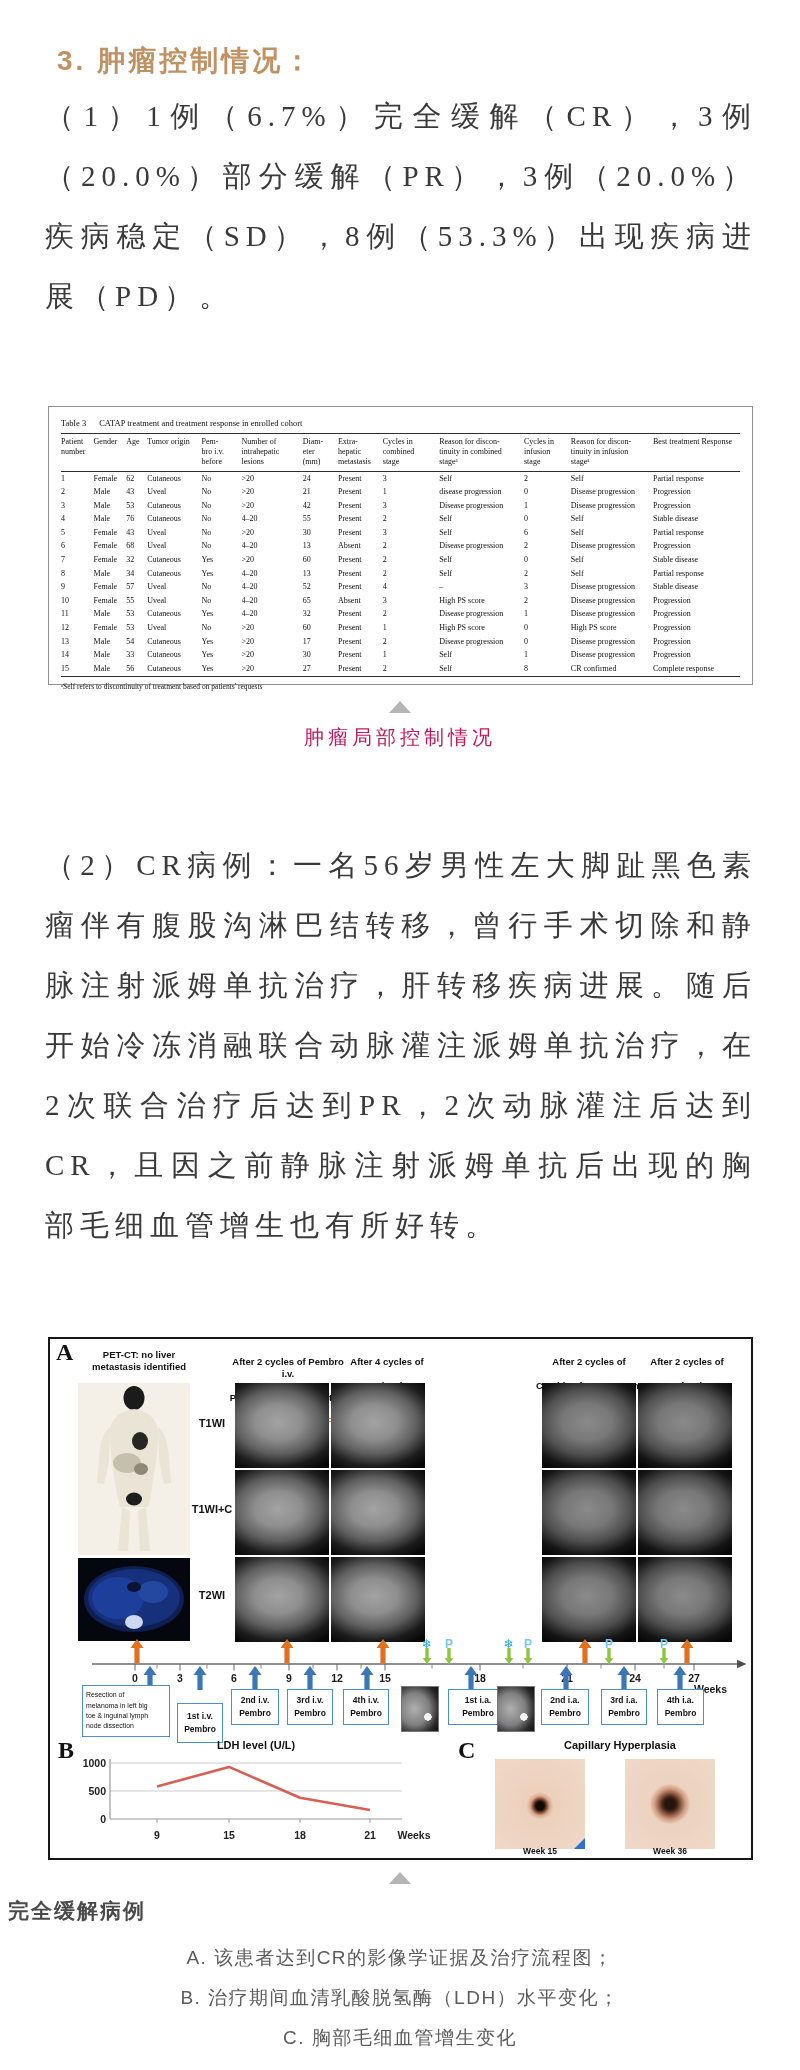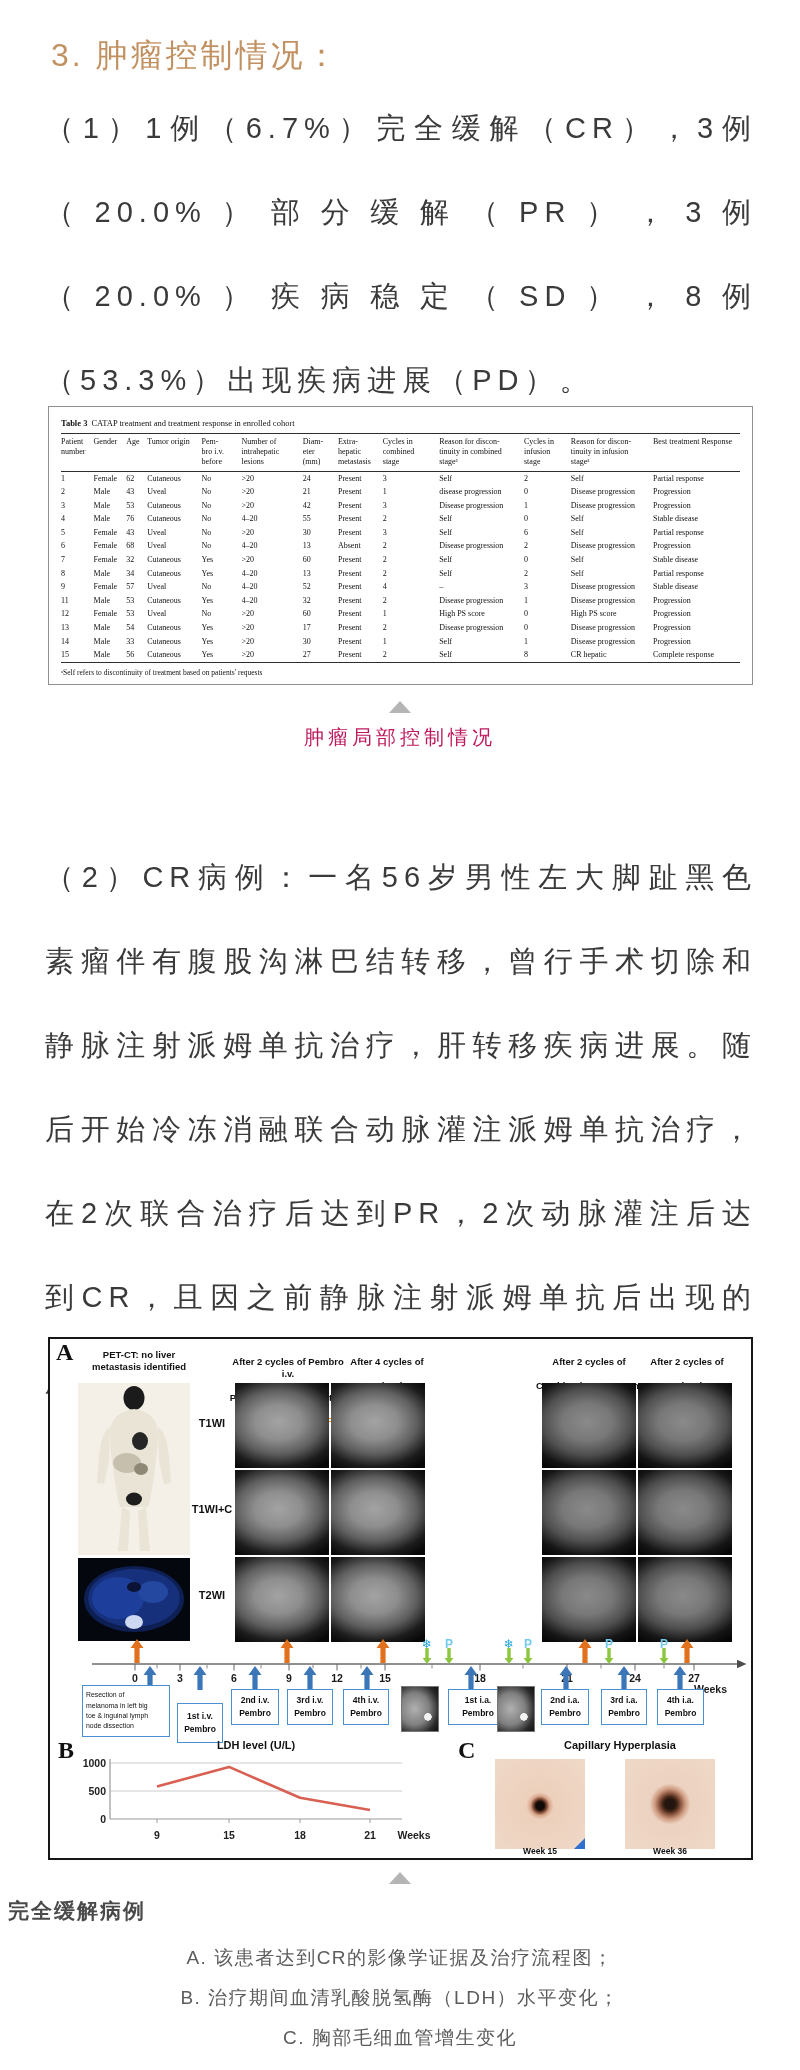--- a/index.html
+++ b/index.html
@@ -1,37 +1,37 @@
 <!DOCTYPE html>
 <html><head>
 <meta charset="utf-8">
 <style>
   html,body{margin:0;padding:0;background:#fff;}
   #page{position:relative;width:800px;height:2070px;background:#fff;overflow:hidden;
         font-family:"Liberation Sans",sans-serif;color:#333;}
   
-  .section-heading{position:absolute;left:45px;top:30px;margin:6px;font-size:32px;line-height:38px;
-        font-weight:normal;color:#c29162;letter-spacing:3px;}
-  .para{position:absolute;left:45px;width:712px;margin:0;font-size:29px;line-height:84px;
-        letter-spacing:6px;color:#3a3a3a;text-align:justify;}
+  .section-heading{position:absolute;left:45px;top:30px;margin:12px;font-size:28px;line-height:38px;
+        font-weight:bold;color:#c29162;letter-spacing:3px;}
+  .para{position:absolute;left:45px;width:712px;margin:0;font-size:29px;line-height:60px;
+        letter-spacing:6px;color:#3a3a3a;text-align:justify;font-family:Liberation Serif, serif;}
   #p1{top:86px;} #p2{top:835px;}
   .tri{position:absolute;left:389px;width:0;height:0;border-left:11px solid transparent;
         border-right:11px solid transparent;border-bottom:12px solid #b5b5b5;}
   #tri1{top:701px;} #tri2{top:1872px;}
   .figcap1{position:absolute;left:0;top:724px;width:800px;text-align:center;font-size:20px;
         color:#be185d;letter-spacing:4px;}
   .figcap-title{position:absolute;left:0;top:1896px;width:800px;text-align:left;font-size:21px;
         font-weight:bold;color:#4a4a4a;letter-spacing:2px;line-height:30px;margin-left:8px;}
   .figcap-line{position:absolute;left:0;width:800px;text-align:center;font-size:19px;color:#5c5c5c;
         letter-spacing:1.5px;height:40px;line-height:40px;}
   
   .tablefig{position:absolute;left:48px;top:406px;width:705px;height:279px;border:1px solid #8f8f8f;
         background:#fff;padding:11px 12px;box-sizing:border-box;}
   .tcap{font-family:"Liberation Serif",serif;font-size:8.5px;color:#111;margin-bottom:5px;}
-  .tcap .tl{font-weight:bold;margin-right:4px;}
+  .tcap .tl{font-weight:normal;margin-right:13px;}
   #t3{width:100%;border-collapse:collapse;table-layout:fixed;font-family:"Liberation Serif",serif;
         font-size:8px;color:#111;}
   #t3 th{font-weight:normal;text-align:left;vertical-align:top;padding:3px 2px 4px 0;
         border-top:1.5px solid #2e2e2e;border-bottom:1.5px solid #2e2e2e;white-space:pre-line;line-height:1.25;}
   #t3 td{padding:1.6px 2px 1.6px 0;line-height:1.3;white-space:nowrap;overflow:hidden;}
   #t3 tbody tr:last-child td{border-bottom:1.5px solid #2e2e2e;}
   .tfoot{font-family:"Liberation Serif",serif;font-size:7.5px;color:#111;margin-top:5px;}
   
   .bigfig{position:absolute;left:48px;top:1337px;width:705px;height:523px;border:2px solid #161616;
         background:#fff;box-sizing:border-box;}
@@ -258,20 +258,35 @@
             <td>4–20</td>
             <td>52</td>
             <td>Present</td>
             <td>4</td>
             <td>–</td>
             <td>3</td>
             <td>Disease progression</td>
             <td>Stable disease</td>
           </tr>
           <tr>
+            <td>10</td>
+            <td>Female</td>
+            <td>55</td>
+            <td>Uveal</td>
+            <td>No</td>
+            <td>4–20</td>
+            <td>65</td>
+            <td>Absent</td>
+            <td>3</td>
+            <td>High PS score</td>
+            <td>2</td>
+            <td>Disease progression</td>
+            <td>Progression</td>
+          </tr>
+          <tr>
             <td>11</td>
             <td>Male</td>
             <td>53</td>
             <td>Cutaneous</td>
             <td>Yes</td>
             <td>4–20</td>
             <td>32</td>
             <td>Present</td>
             <td>2</td>
             <td>Disease progression</td>
@@ -329,21 +344,21 @@
             <td>Male</td>
             <td>56</td>
             <td>Cutaneous</td>
             <td>Yes</td>
             <td>&gt;20</td>
             <td>27</td>
             <td>Present</td>
             <td>2</td>
             <td>Self</td>
             <td>8</td>
-            <td>CR hepatic</td>
+            <td>CR confirmed</td>
             <td>Complete response</td>
           </tr>
         </tbody>
       </table>
     <div class="tfoot">ᵃSelf refers to discontinuity of treatment based on patients' requests</div>
   </div>
 
   <div class="tri" id="tri1"></div>
   <div class="figcap1">肿瘤局部控制情况</div>
 

